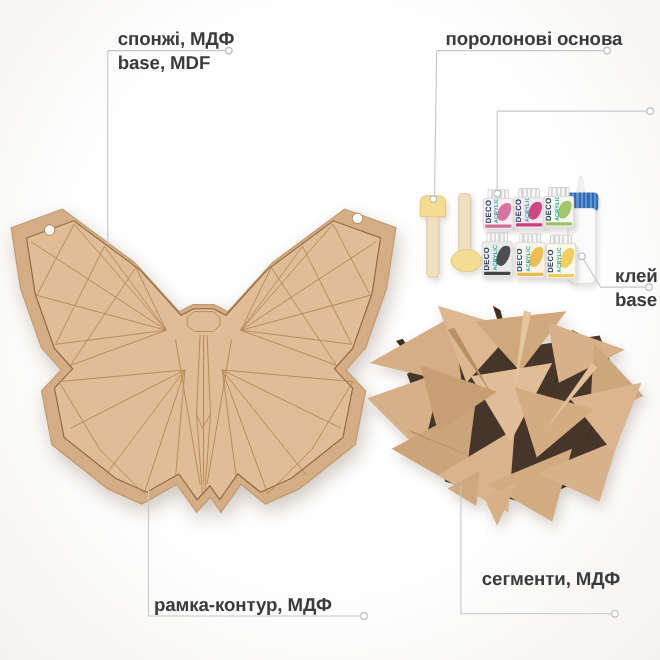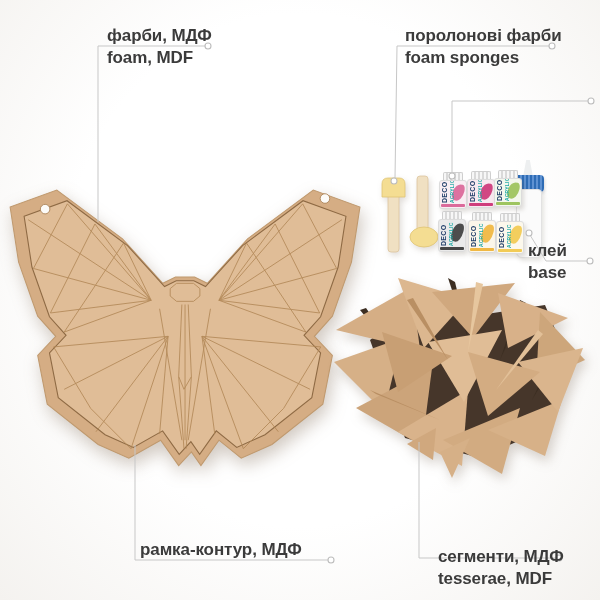--- a/index.html
+++ b/index.html
@@ -185,34 +185,32 @@
       <circle cx="591" cy="101" r="3"></circle>
       <circle cx="452" cy="176" r="3"></circle>
       <circle cx="529" cy="233" r="3"></circle>
       <circle cx="590" cy="261" r="3"></circle>
       <circle cx="331" cy="560" r="3"></circle>
       <circle cx="559" cy="558" r="3"></circle>
     </g>
   </svg>
 
   <div class="callout" style="left:107px;top:25px">
-    <div>фарби, МДФ</div>
-    <div>foam, MDF</div>
+    <div>спонжі, МДФ</div>
+    <div>base, MDF</div>
   </div>
   <div class="callout" style="left:405px;top:25px">
-    <div>поролонові фарби</div>
-    <div>foam sponges</div>
+    <div>поролонові основа</div>
   </div>
   <div class="callout" style="left:455px;top:80px">
   </div>
-  <div class="callout" style="left:528px;top:240px">
+  <div class="callout" style="left:559px;top:240px">
     <div>клей</div>
     <div>base</div>
   </div>
   <div class="callout" style="left:140px;top:539px">
     <div>рамка-контур, МДФ</div>
   </div>
-  <div class="callout" style="left:438px;top:546px">
+  <div class="callout" style="left:438px;top:516px">
     <div>сегменти, МДФ</div>
-    <div>tesserae, MDF</div>
   </div>
 
 </div>
 
 </body></html>

